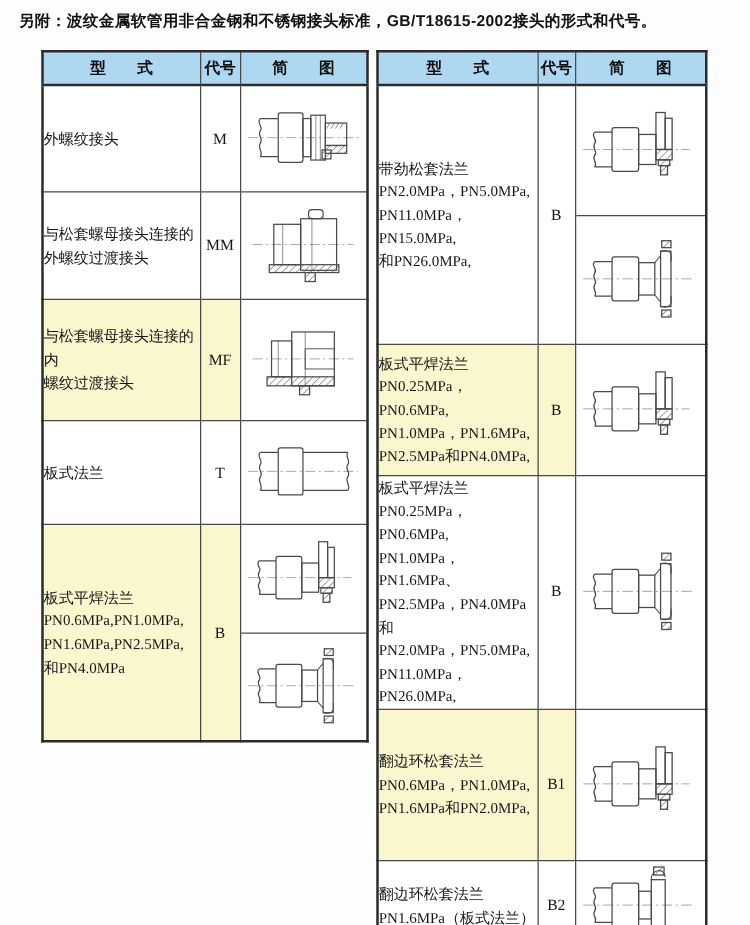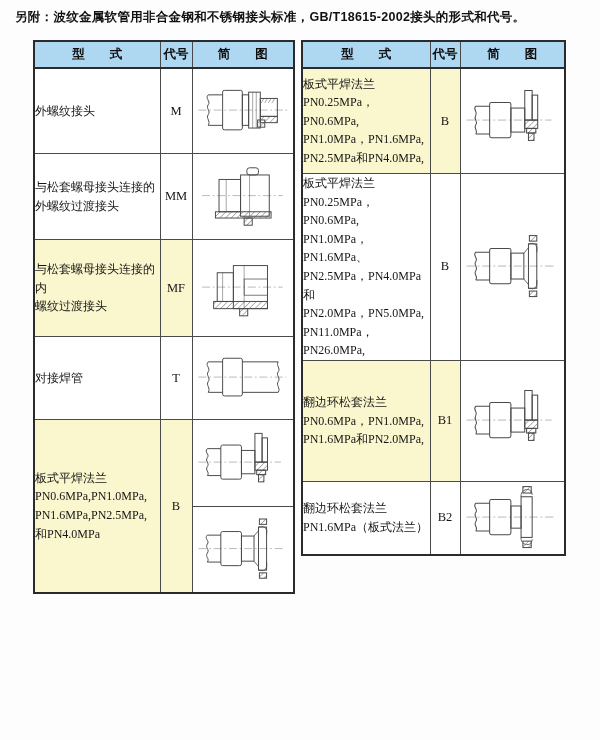--- a/index.html
+++ b/index.html
@@ -234,21 +234,21 @@
         <td class="code">MF</td>
         <td class="diag">
           <div class="dbox" style="height:96px">
             <svg viewBox="0 0 112 72" preserveAspectRatio="xMidYMid meet">
                 <use href="#d-mf"></use>
               </svg>
           </div>
         </td>
       </tr>
       <tr>
-        <td class="type">对接焊管</td>
+        <td class="type">板式法兰</td>
         <td class="code">T</td>
         <td class="diag">
           <div class="dbox" style="height:82px">
             <svg viewBox="0 0 112 72" preserveAspectRatio="xMidYMid meet">
                 <use href="#d-t"></use>
               </svg>
           </div>
         </td>
       </tr>
       <tr class="hl">
@@ -280,20 +280,39 @@
         <col style="width:105px">
       </colgroup>
     <thead>
       <tr>
         <th>型　　式</th>
         <th>代号</th>
         <th>简　　图</th>
       </tr>
     </thead>
     <tbody>
+      <tr>
+        <td class="type">带劲松套法兰
+PN2.0MPa，PN5.0MPa,
+PN11.0MPa，PN15.0MPa,
+和PN26.0MPa,</td>
+        <td class="code">B</td>
+        <td class="diag">
+          <div class="dbox" style="height:103px">
+            <svg viewBox="0 0 112 72" preserveAspectRatio="xMidYMid meet">
+                <use href="#d-flange-up"></use>
+              </svg>
+          </div>
+          <div class="dbox" style="height:103px">
+            <svg viewBox="0 0 112 72" preserveAspectRatio="xMidYMid meet">
+                <use href="#d-flange-mid"></use>
+              </svg>
+          </div>
+        </td>
+      </tr>
       <tr class="hl">
         <td class="type">板式平焊法兰
 PN0.25MPa，PN0.6MPa,
 PN1.0MPa，PN1.6MPa,
 PN2.5MPa和PN4.0MPa,</td>
         <td class="code">B</td>
         <td class="diag">
           <div class="dbox" style="height:104px">
             <svg viewBox="0 0 112 72" preserveAspectRatio="xMidYMid meet">
                 <use href="#d-flange-up"></use>

